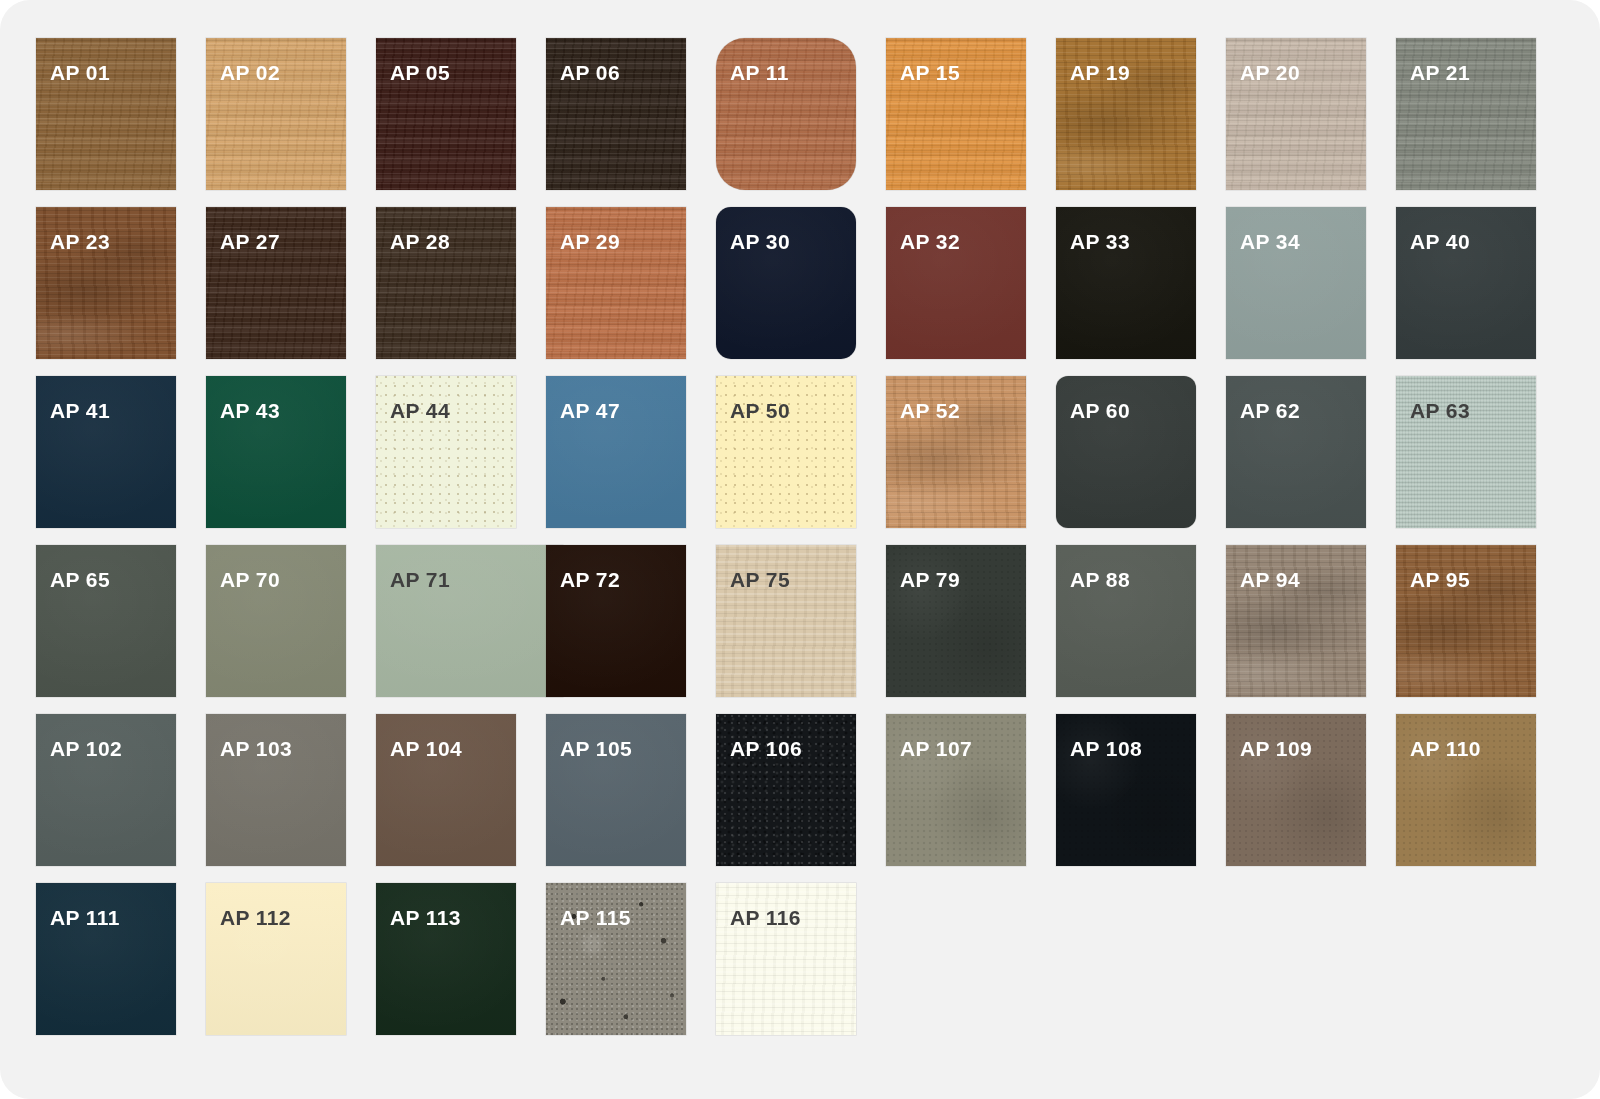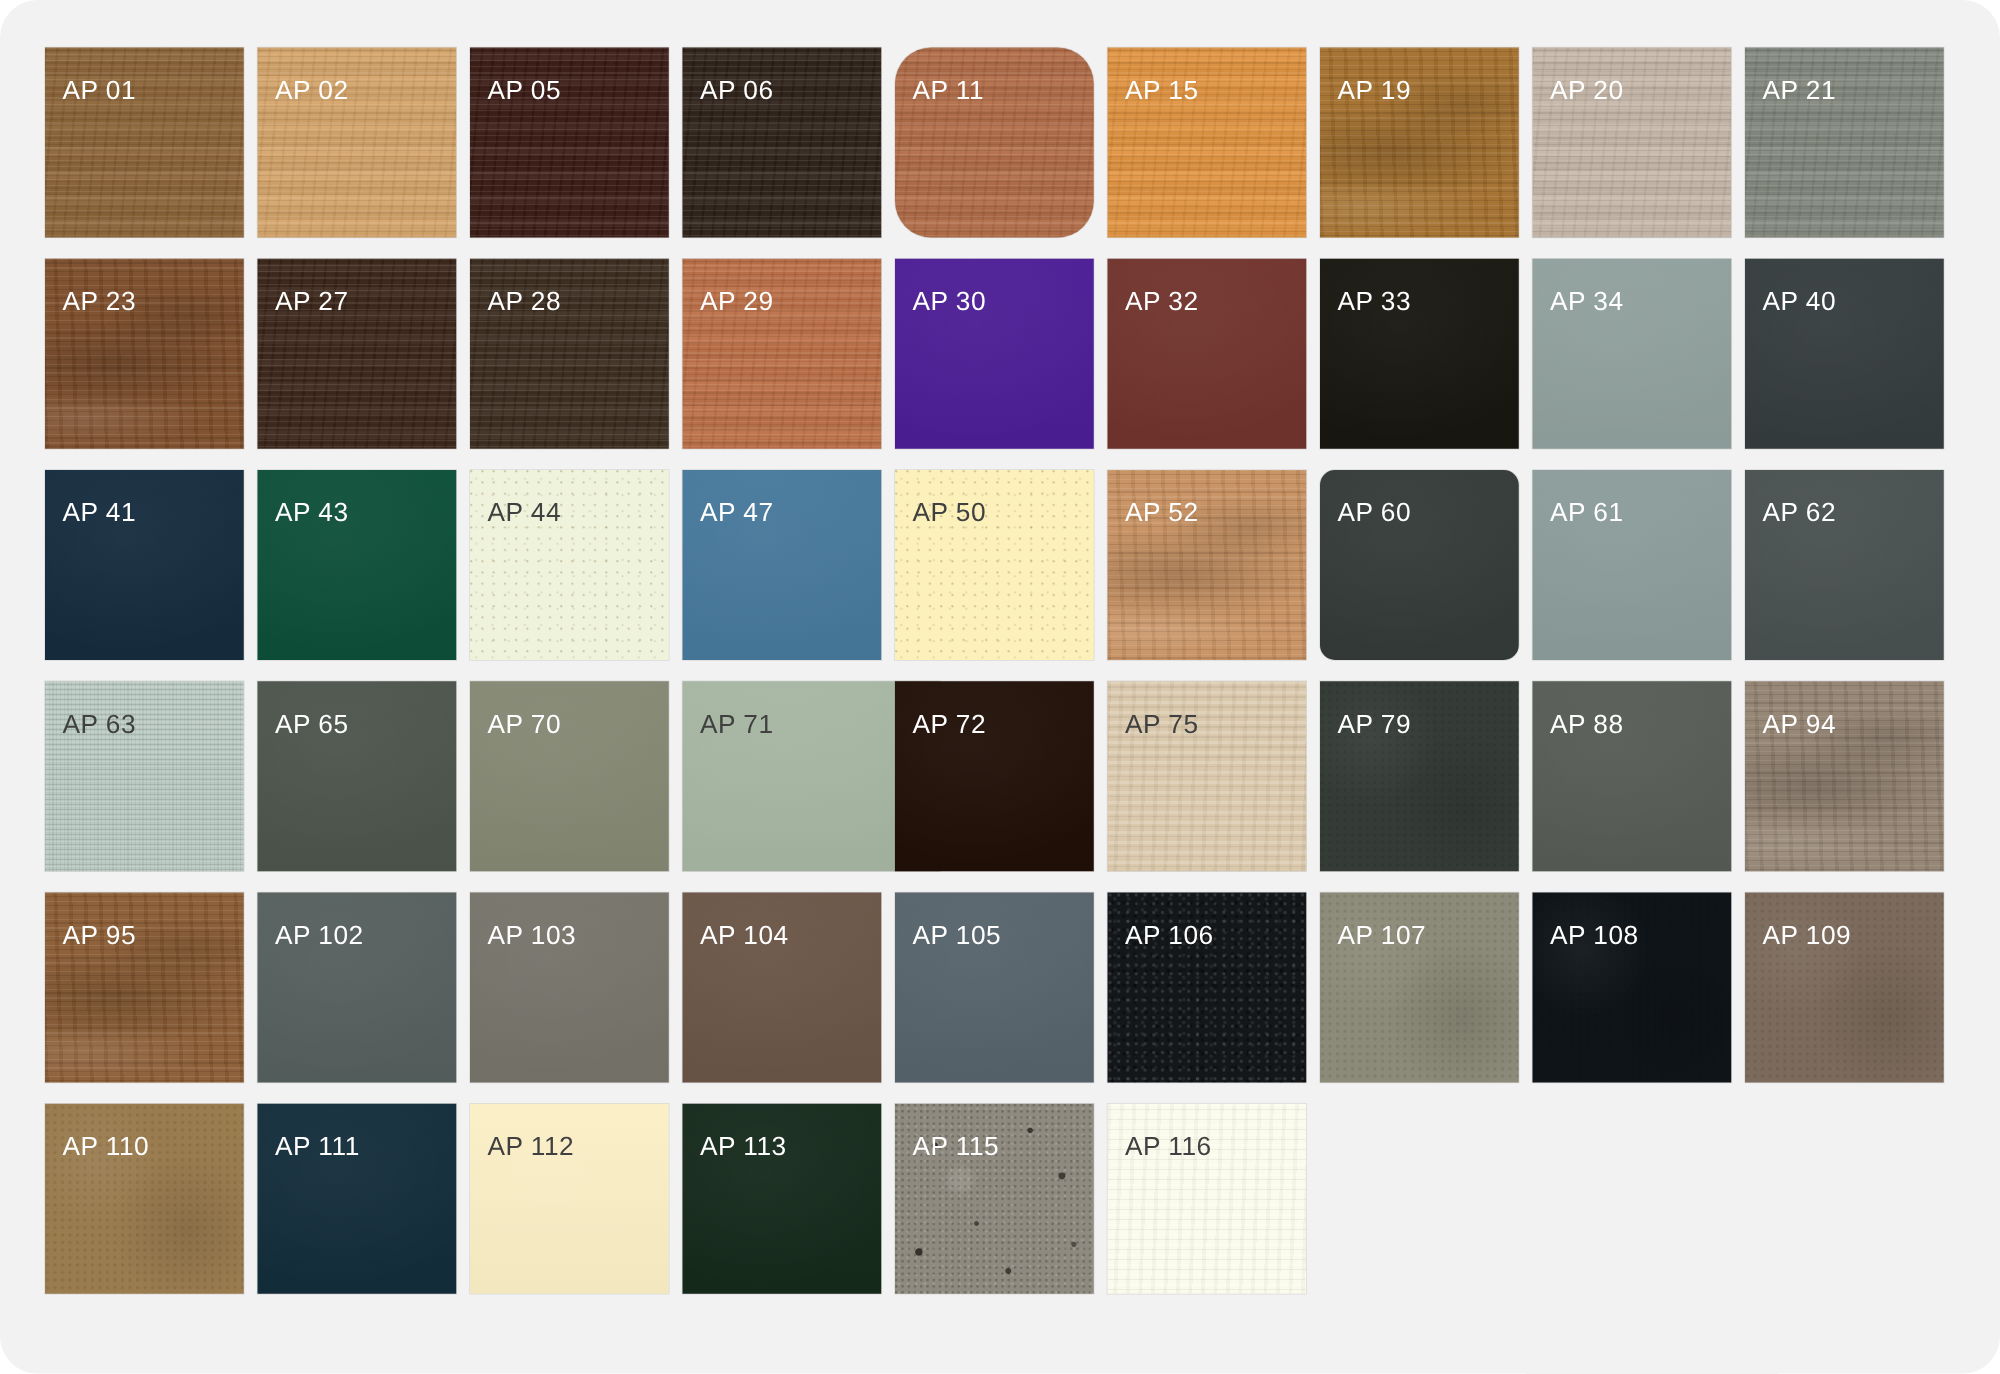--- a/index.html
+++ b/index.html
@@ -31,25 +31,26 @@
     width: 1506px;
     display: grid;
     grid-template-columns: repeat(9, 136px);
     grid-auto-rows: 152px;
     column-gap: 34px;
     row-gap: 17px;
   }
 
   .swatch {
     position: relative;
-    width: 159px;
+    width: 140px;
     height: 152px;
     overflow: hidden;
     box-shadow: 0 0 0 0.6px rgba(0,0,0,0.10);
     background-repeat: repeat;
+    font-weight: bold;
   }
 
   .swatch .tex {
     position: absolute;
     inset: 0;
     pointer-events: none;
   }
 
   .swatch .label {
     position: absolute;
@@ -263,21 +264,21 @@
         <span class="label">AP 27</span>
       </div>
       <div class="swatch dark" style="background-color: rgb(58, 42, 29);">
         <div class="tex wood"></div>
         <span class="label">AP 28</span>
       </div>
       <div class="swatch dark" style="background-color: rgb(187, 110, 69);">
         <div class="tex wood"></div>
         <span class="label">AP 29</span>
       </div>
-      <div class="swatch dark" style="background-color: #4c1d95;">
+      <div class="swatch dark" style="background-color: #0f172a; border-radius: 15px;">
         <div class="tex solid"></div>
         <span class="label">AP 30</span>
       </div>
       <div class="swatch dark" style="background-color: rgb(112, 51, 44);">
         <div class="tex solid"></div>
         <span class="label">AP 32</span>
       </div>
       <div class="swatch dark" style="background-color: rgb(23, 22, 15);">
         <div class="tex solid"></div>
         <span class="label">AP 33</span>
@@ -311,24 +312,20 @@
         <span class="label">AP 50</span>
       </div>
       <div class="swatch dark" style="background-color: rgb(199, 145, 98);">
         <div class="tex woodfig"></div>
         <span class="label">AP 52</span>
       </div>
       <div class="swatch dark" style="background-color: rgb(52, 58, 56); border-radius: 12px;">
         <div class="tex solid"></div>
         <span class="label">AP 60</span>
       </div>
-      <div class="swatch dark" style="background-color: rgb(139, 156, 154);">
-        <div class="tex solid"></div>
-        <span class="label">AP 61</span>
-      </div>
       <div class="swatch dark" style="background-color: rgb(72, 81, 80);">
         <div class="tex solid"></div>
         <span class="label">AP 62</span>
       </div>
       <div class="swatch light" style="background-color: rgb(182, 199, 191);">
         <div class="tex linen"></div>
         <span class="label">AP 63</span>
       </div>
       <div class="swatch dark" style="background-color: rgb(76, 84, 76);">
         <div class="tex solid"></div>

